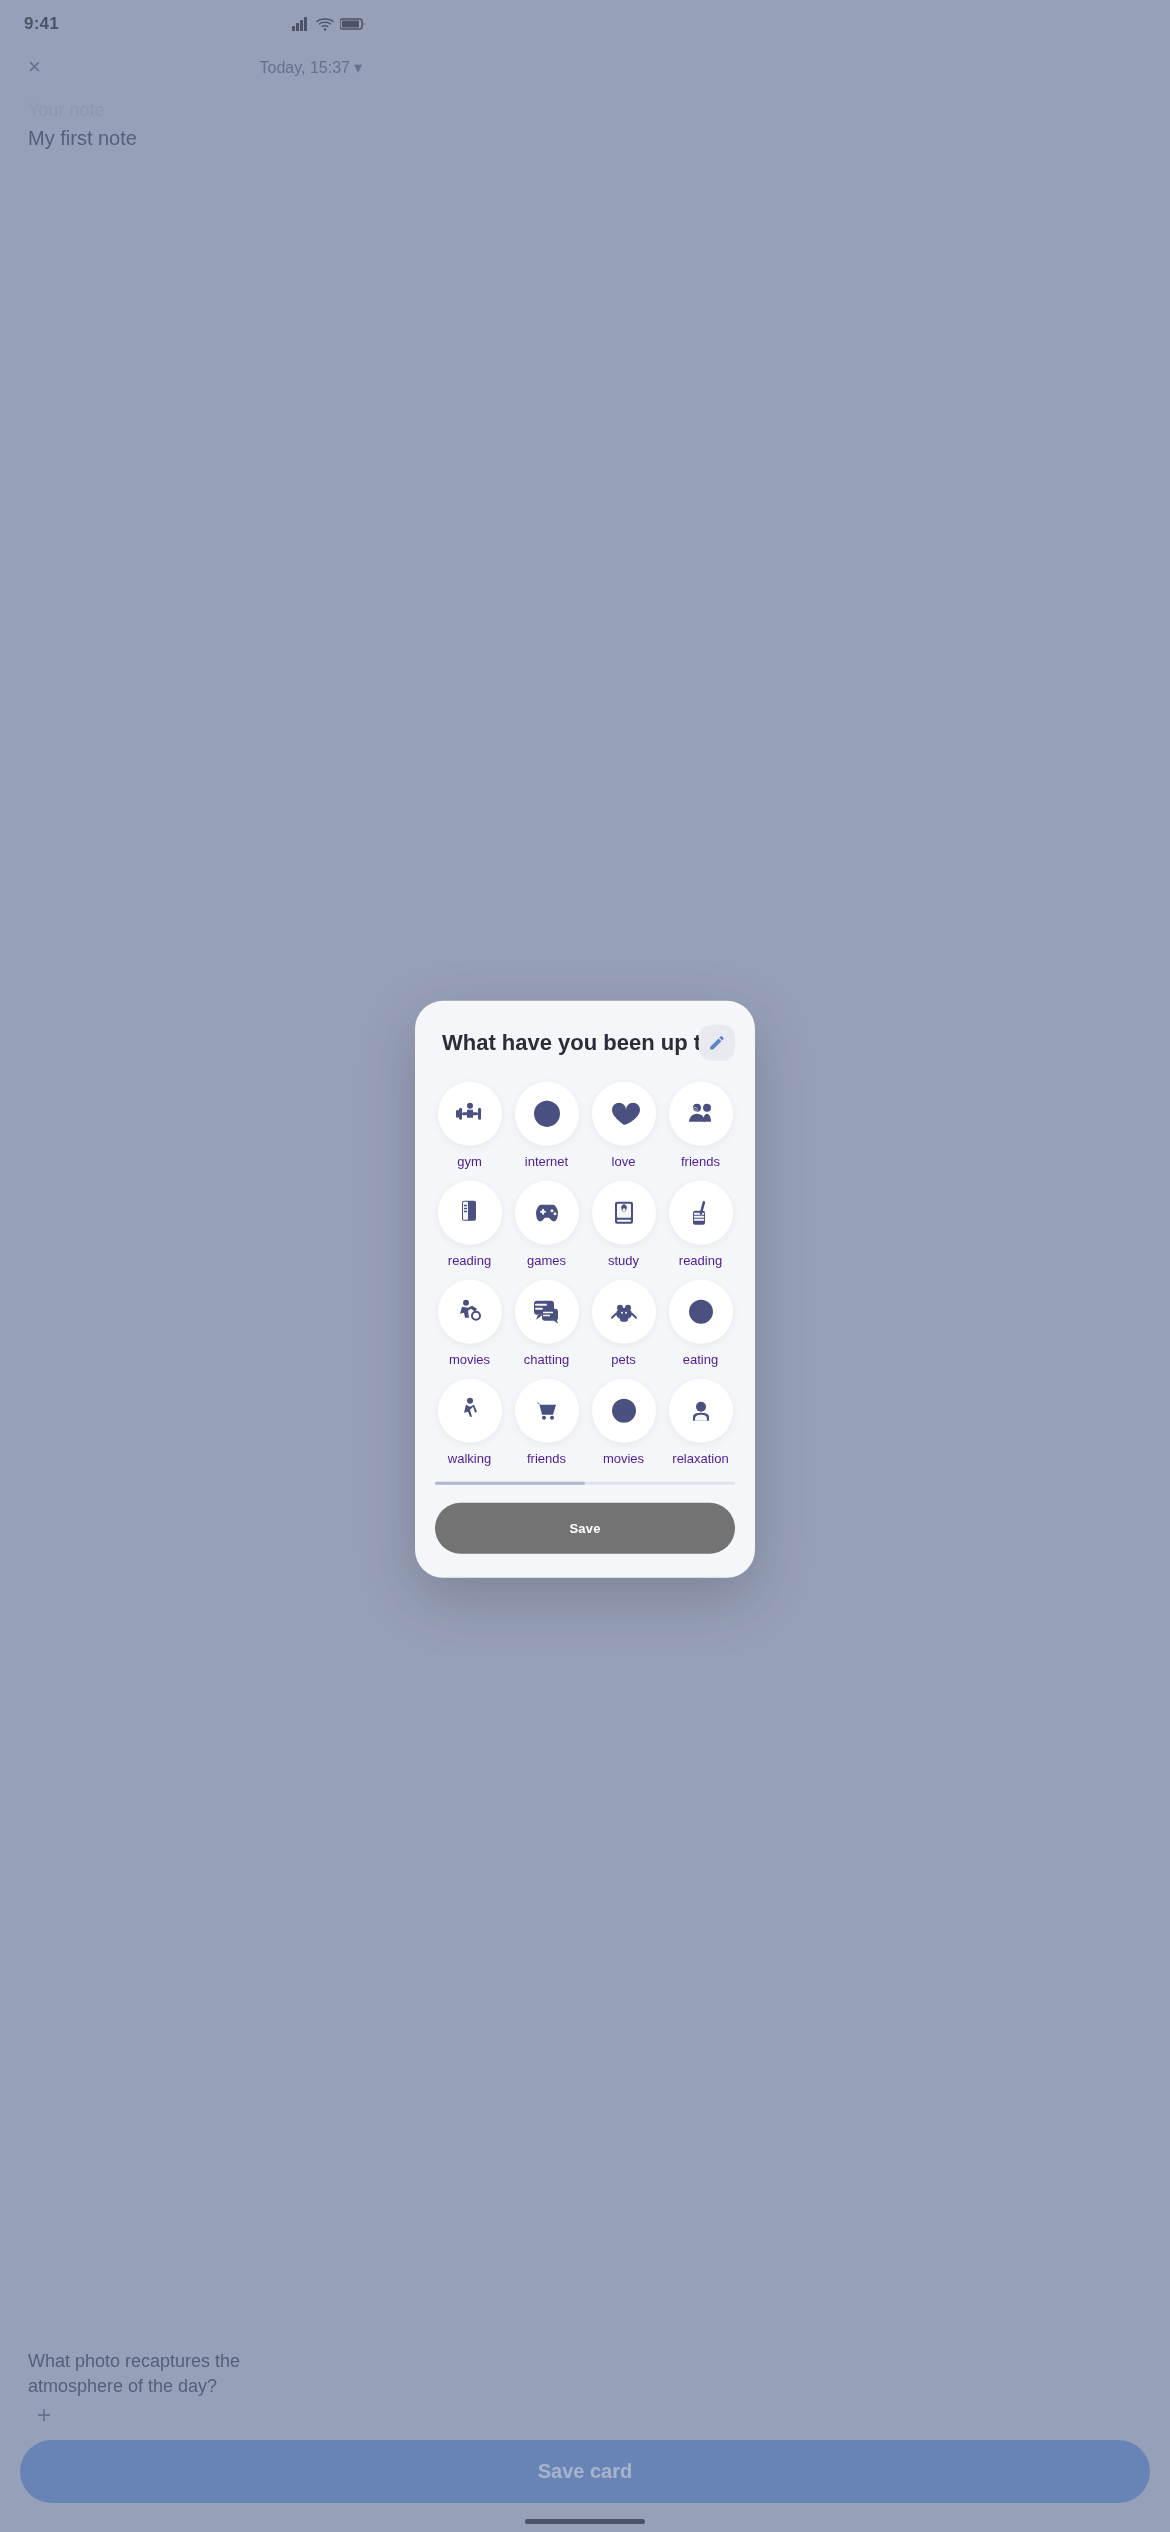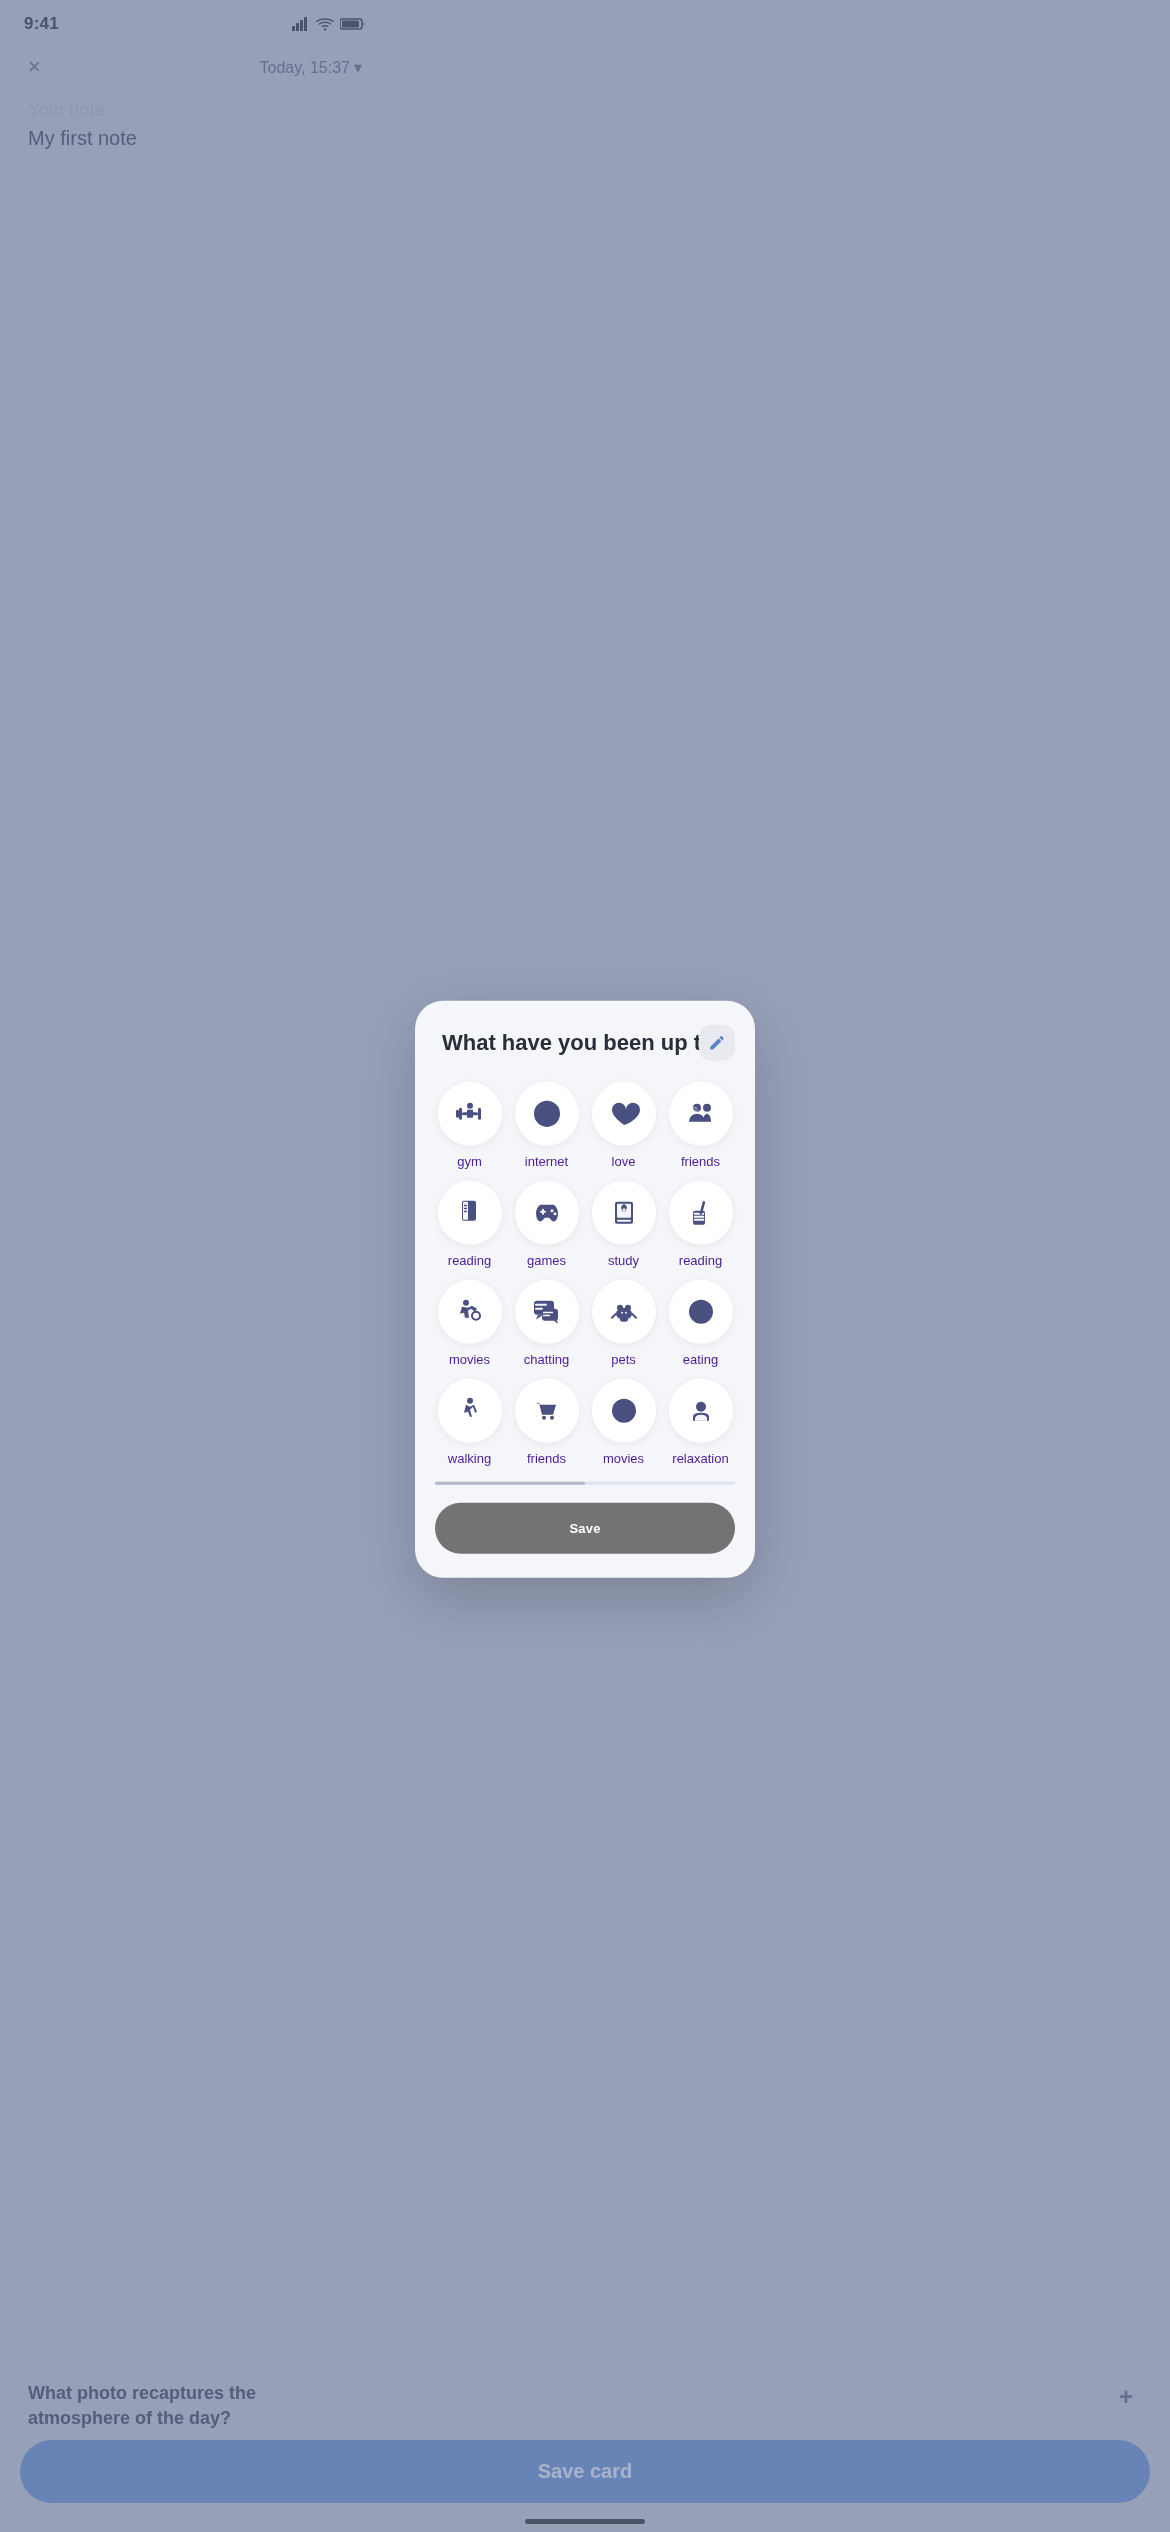--- a/index.html
+++ b/index.html
@@ -200,26 +200,27 @@
       z-index: 5;
     }
 
     .photo-section {
       padding: 16px 28px 8px;
       background: transparent;
     }
 
     .photo-question {
       font-size: 18px;
-      font-weight: 700;
+      font-weight: 400;
       color: #3a3f5c;
       line-height: 1.4;
       display: flex;
       justify-content: space-between;
       align-items: flex-start;
+      flex-direction: column;
     }
 
     .plus-btn {
       width: 32px;
       height: 32px;
       display: flex;
       align-items: center;
       justify-content: center;
       font-size: 24px;
       color: #5a6080;

